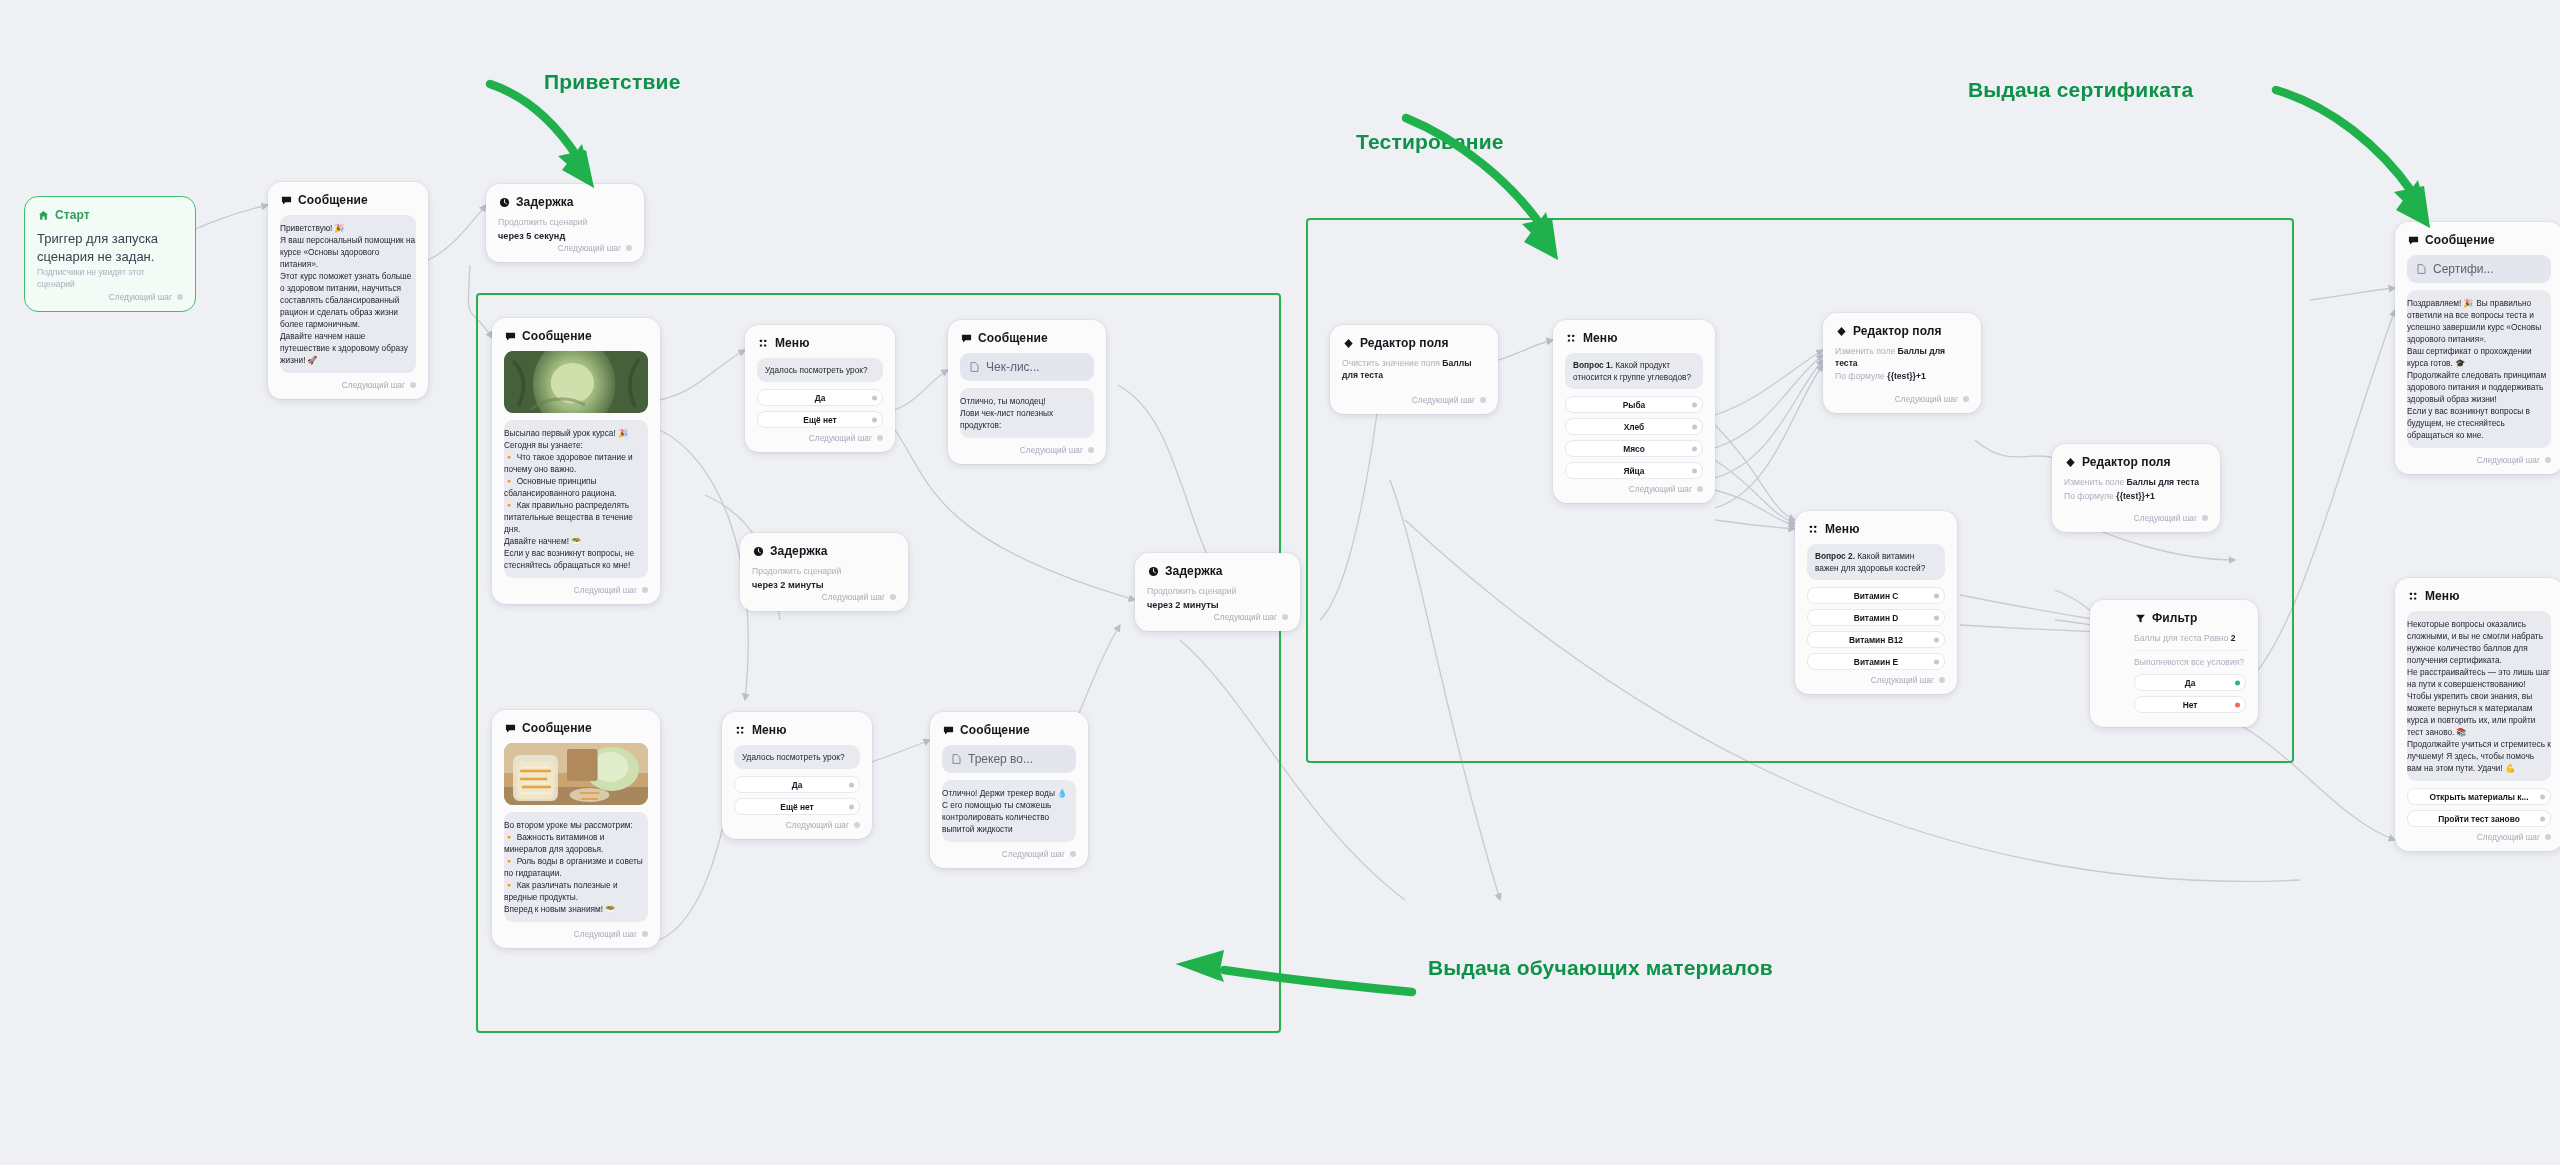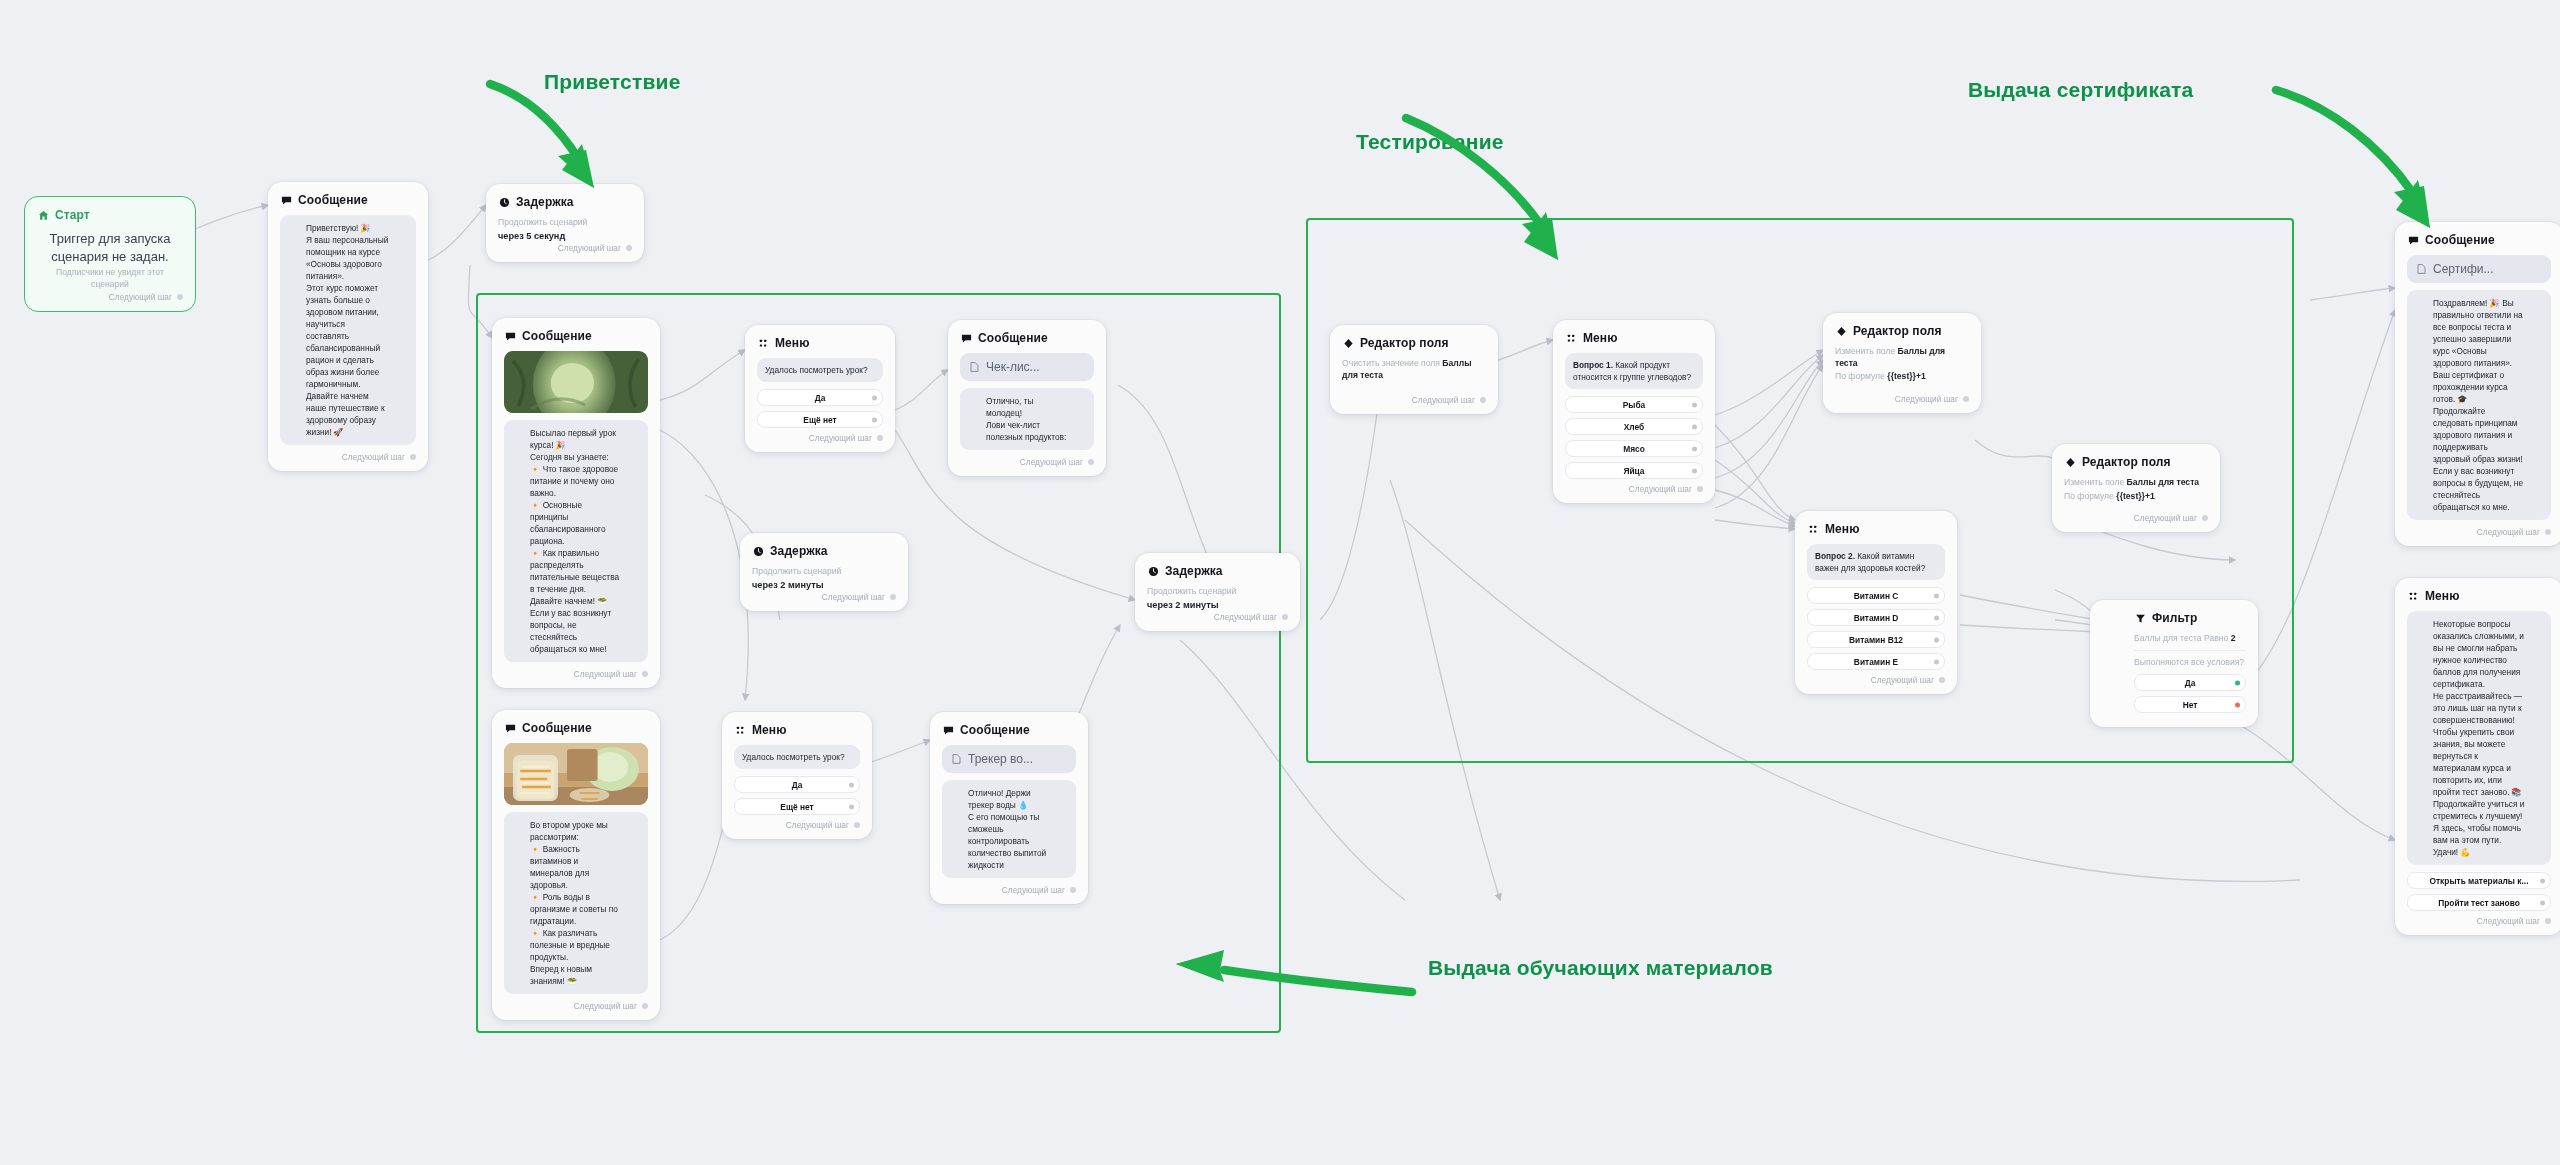--- a/index.html
+++ b/index.html
@@ -43,21 +43,21 @@
   .nicon { display:inline-flex; align-items:center; justify-content:center; width:12px; height:12px; flex:none; }
   .nicon svg { display:block; }
   .sub {
     font-size: 8.6px; color: #aab0bd; line-height: 1.35; margin-bottom: 2px;
   }
   .sub b { color: #20232b; font-weight: 700; }
   .strong-line { font-size: 9.2px; color: #1b1e26; font-weight: 700; margin-top: 1px; }
   .bubble {
     background: #e8eaef;
     border-radius: 9px;
-    padding: 7px 26px;
+    padding: 7px 0;
     font-size: 8.3px;
     line-height: 1.45;
     color: #1d2029;
     margin-bottom: 7px;
     word-wrap: break-word;
   }
   .bubble b { font-weight: 700; }
   .bubble.q { padding: 6px 8px; }
   .attach {
     background: #e3e6ec;
@@ -192,21 +192,21 @@
     <path d="M160,144 L148,96 L126,126 Z" fill="#20b14c"></path>
   </svg>
 
   <div class="anno" style="left:1428px; top:956px;">Выдача обучающих материалов</div>
   <svg class="arrow" style="left:1168px; top:936px;" width="250" height="80" viewBox="0 0 250 80">
     <path d="M244,56 C180,50 110,42 56,34" stroke="#20b14c" stroke-width="8.5" fill="none" stroke-linecap="round"></path>
     <path d="M8,28 L56,14 L50,44 Z" fill="#20b14c"></path>
     <path d="M8,28 L56,46 L46,18 Z" fill="#20b14c"></path>
   </svg>
 
-  <div class="node start" style="left:24px; top:196px; width:172px;text-align:center;">
+  <div class="node start" style="left:24px; top:196px; width:172px;">
     <div class="nhead">
       <span class="nicon">
         <svg width="11" height="11" viewBox="0 0 12 12">
             <path d="M6 1 L11 5.3 L9.7 5.3 L9.7 10.5 L7.2 10.5 L7.2 7.2 L4.8 7.2 L4.8 10.5 L2.3 10.5 L2.3 5.3 L1 5.3 Z" fill="#2e9e5d"></path>
           </svg>
       </span>
       <span>Старт</span>
     </div>
     <div class="sub" style="color:#3b4050; font-size:13px;">Триггер для запуска сценария не задан.</div>
     <div class="sub">Подписчики не увидят этот сценарий</div>

